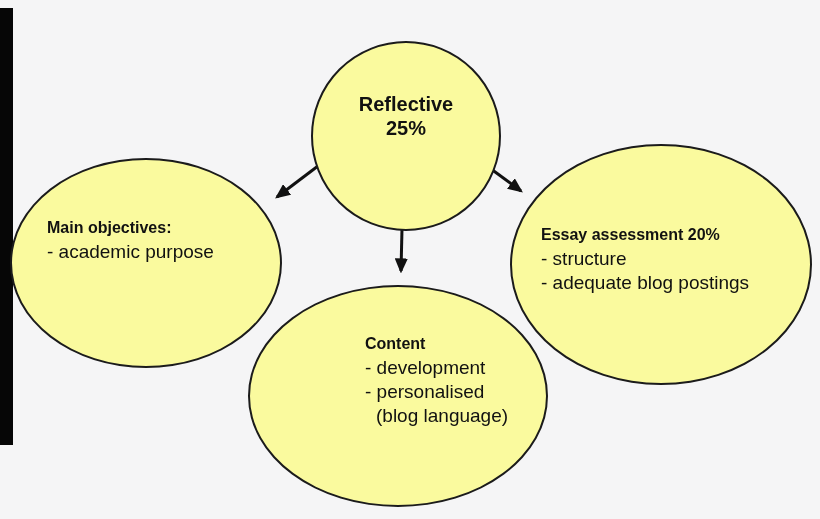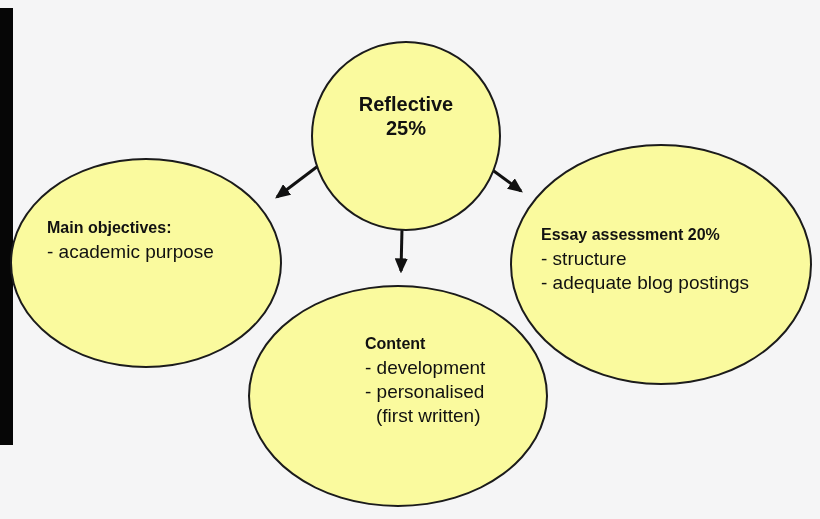--- a/index.html
+++ b/index.html
@@ -56,21 +56,21 @@
       <div class="heading">Main objectives:</div>
       <div>- academic purpose</div>
     </div>
   </div>
 
   <div class="node node-bottom">
     <div class="txt txt-bottom">
       <div class="heading">Content</div>
       <div>- development</div>
       <div>- personalised</div>
-      <div class="indent">(first written)</div>
+      <div class="indent">(blog language)</div>
     </div>
   </div>
 
   <div class="node node-right">
     <div class="txt txt-right">
       <div class="heading">Essay assessment 20%</div>
       <div>- structure</div>
       <div>- adequate blog postings</div>
     </div>
   </div>

